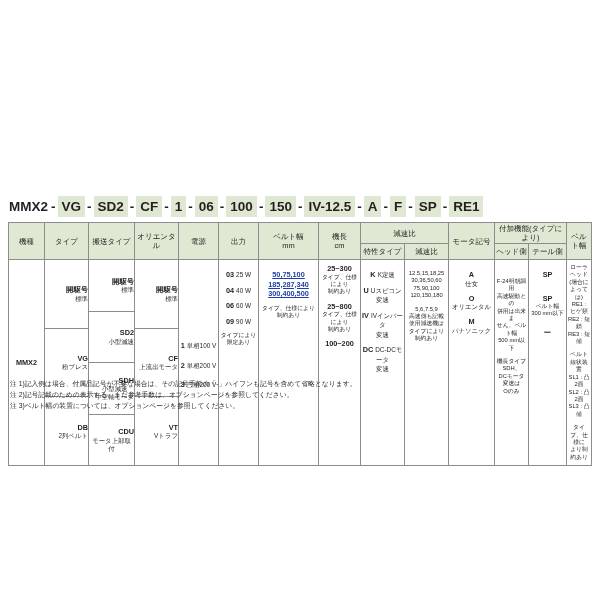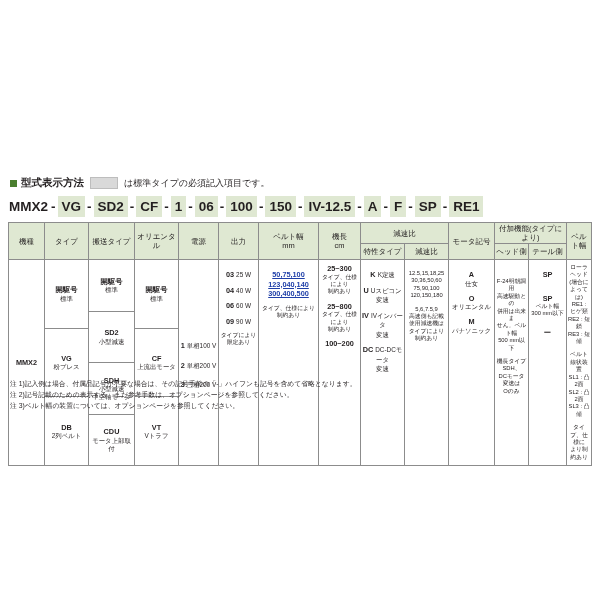--- a/index.html
+++ b/index.html
@@ -70,41 +70,35 @@
   .blue{color:#1f3fa8;text-decoration:underline;}
   .sm{font-size:6.4px;line-height:8px;}
   .xs{font-size:5.8px;line-height:7.4px;}
   .mt{margin-top:6px;}
   .mt2{margin-top:10px;}
   .mt3{margin-top:14px;}
   .pad{padding-top:6px;}
 
   
   .subcell{display:flex;flex-direction:column;height:100%;}
-  .subrow{flex:1;display:flex;flex-direction:column;align-items:center;justify-content:center;}
+  .subrow{flex:1;display:flex;flex-direction:column;align-items:flex-end;justify-content:center;}
   .subrow + .subrow{border-top:1px solid #8c8c8c;}
 
   
   .notes{
     position:absolute;left:10px;top:378px;
     font-size:6.8px;line-height:11px;
   }
   .notes div{white-space:nowrap;}
 </style>
 </head>
 <body>
 
 <div class="page">
 
-  <div class="hdr">
-    <span class="sq"></span>
-    <span>型式表示方法</span>
-    <span class="note-box"></span>
-    <span class="note">は標準タイプの必須記入項目です。</span>
-  </div>
 
   <div class="coderow">
     <span class="seg">
         <span class="plain">MMX2</span>
       </span>
     <span class="dash">-</span>
     <span class="seg">
         <span class="box">VG</span>
       </span>
     <span class="dash">-</span>
@@ -292,21 +286,21 @@
               <span class="sm">90 W</span>
             </div>
             <div class="xs mt" style="white-space:pre-line">タイプにより
 限定あり</div>
           </div>
         </td>
 
         <td>
           <div class="cellwrap pad">
             <div class="b blue mt">50,75,100</div>
-            <div class="b blue">123,040,140</div>
+            <div class="b blue">185,287,340</div>
             <div class="b blue">300,400,500</div>
             <div class="xs mt" style="white-space:pre-line">タイプ、仕様により
 制約あり</div>
           </div>
         </td>
 
         <td>
           <div class="cellwrap pad">
             <div class="b">25~300</div>
             <div class="xs" style="white-space:pre-line">タイプ、仕様により

